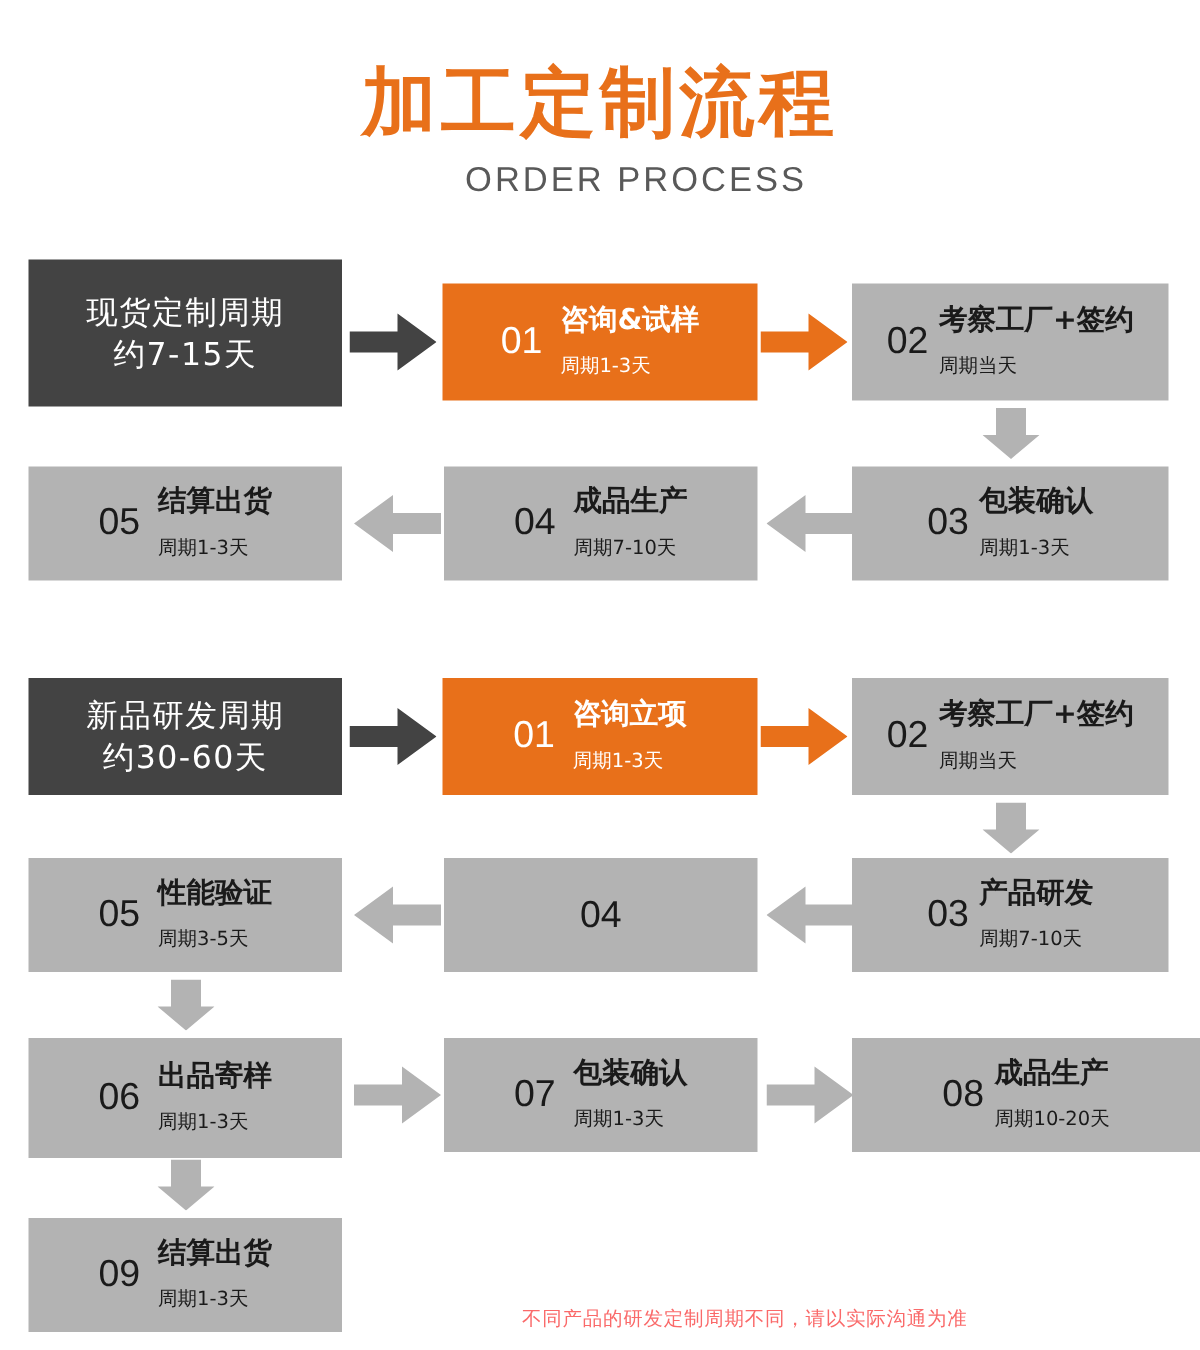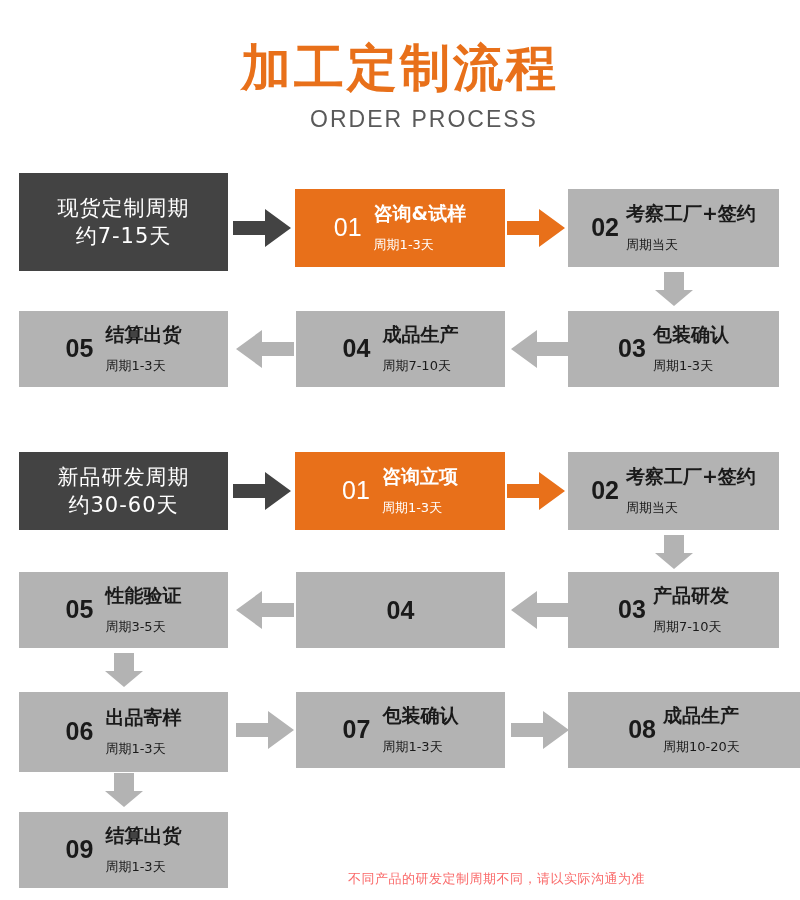--- a/index.html
+++ b/index.html
@@ -101,21 +101,21 @@
     margin-top: 12px;
     white-space: nowrap;
   }
   .box.gray .step-num,
   .box.gray .step-title,
   .box.gray .step-sub { color: #1a1a1a; }
   .box.orange .step-num,
   .box.orange .step-title,
   .box.orange .step-sub { color: #ffffff; }
   .box.orange .step-num { font-weight: normal; }
-  .box.gray .step-num { font-weight: bold; }
+  .box.gray .step-num { font-weight: normal; }
 
   
   .step-inner.tight { gap: 7px; }
 
   
   .arrow {
     position: absolute;
   }
   .arrow svg { display: block; }
 

